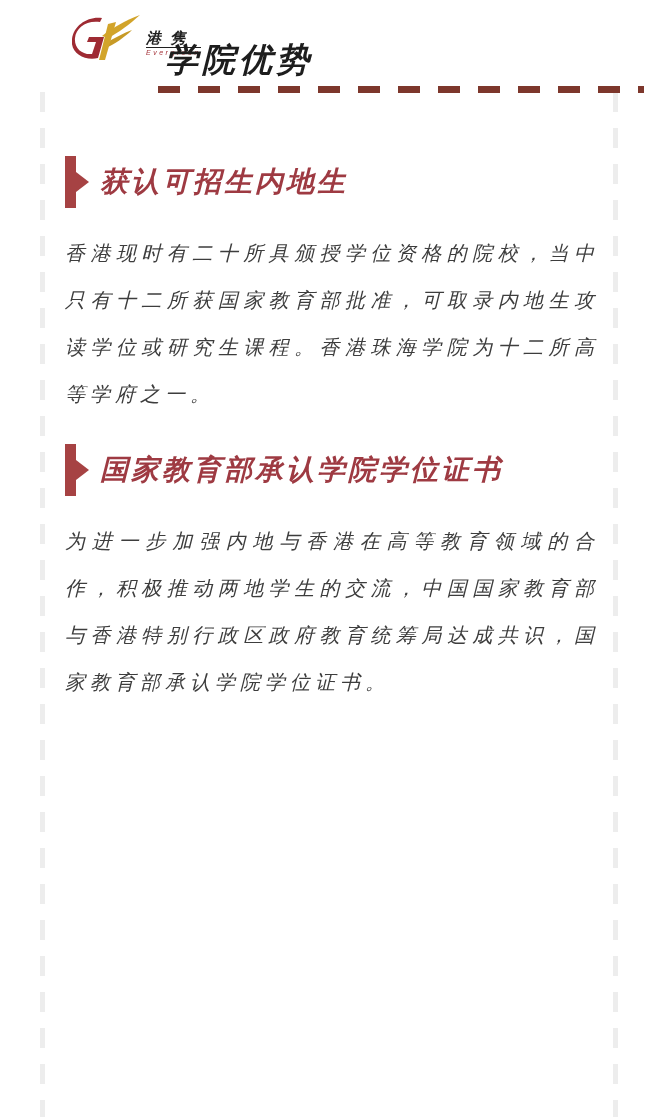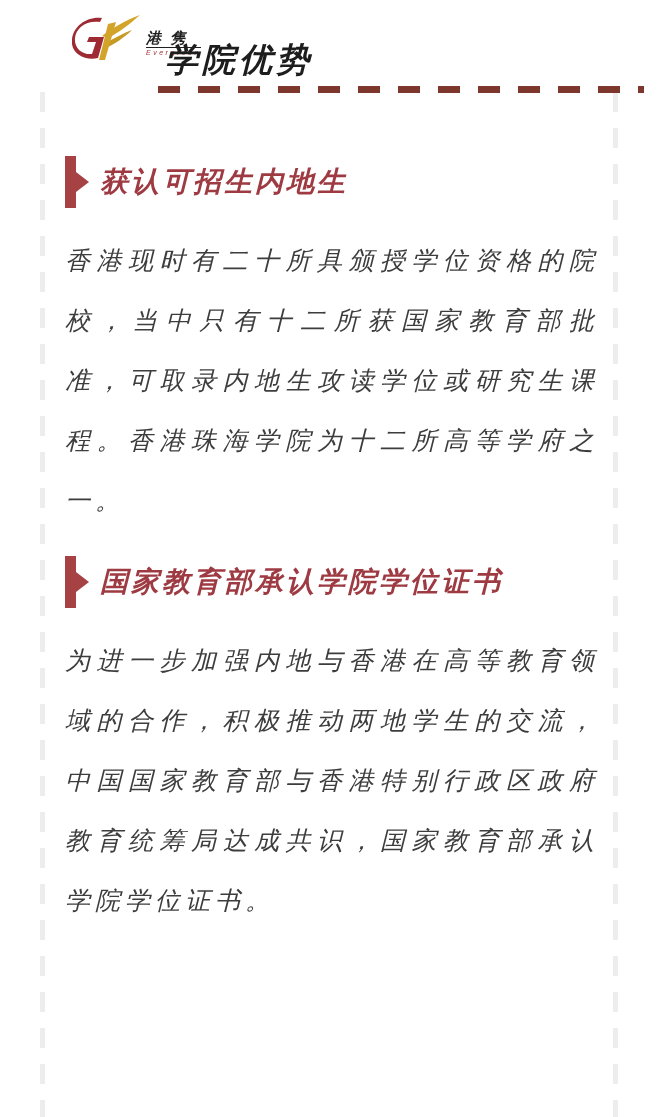--- a/index.html
+++ b/index.html
@@ -50,21 +50,21 @@
     border-left:13px solid #a64243;
   }
   .section-title .title-text {
     margin-left:24px;
     font-size:28px; font-weight:bold; color:#9e3a42; letter-spacing:3px;
     white-space:nowrap;
   }
 
   .body-para {
     margin-top:22px;
-    font-size:25px; line-height:60px; letter-spacing:5px;
+    font-size:20px; line-height:47px; letter-spacing:5px;
     color:#3d3d3d;
     text-align:justify; text-justify:inter-ideograph;
   }
   .body-para .highlight { font-weight:bold; color:#9c2a35; }
 </style>
 </head>
 <body>
 
 <div class="page">
 

